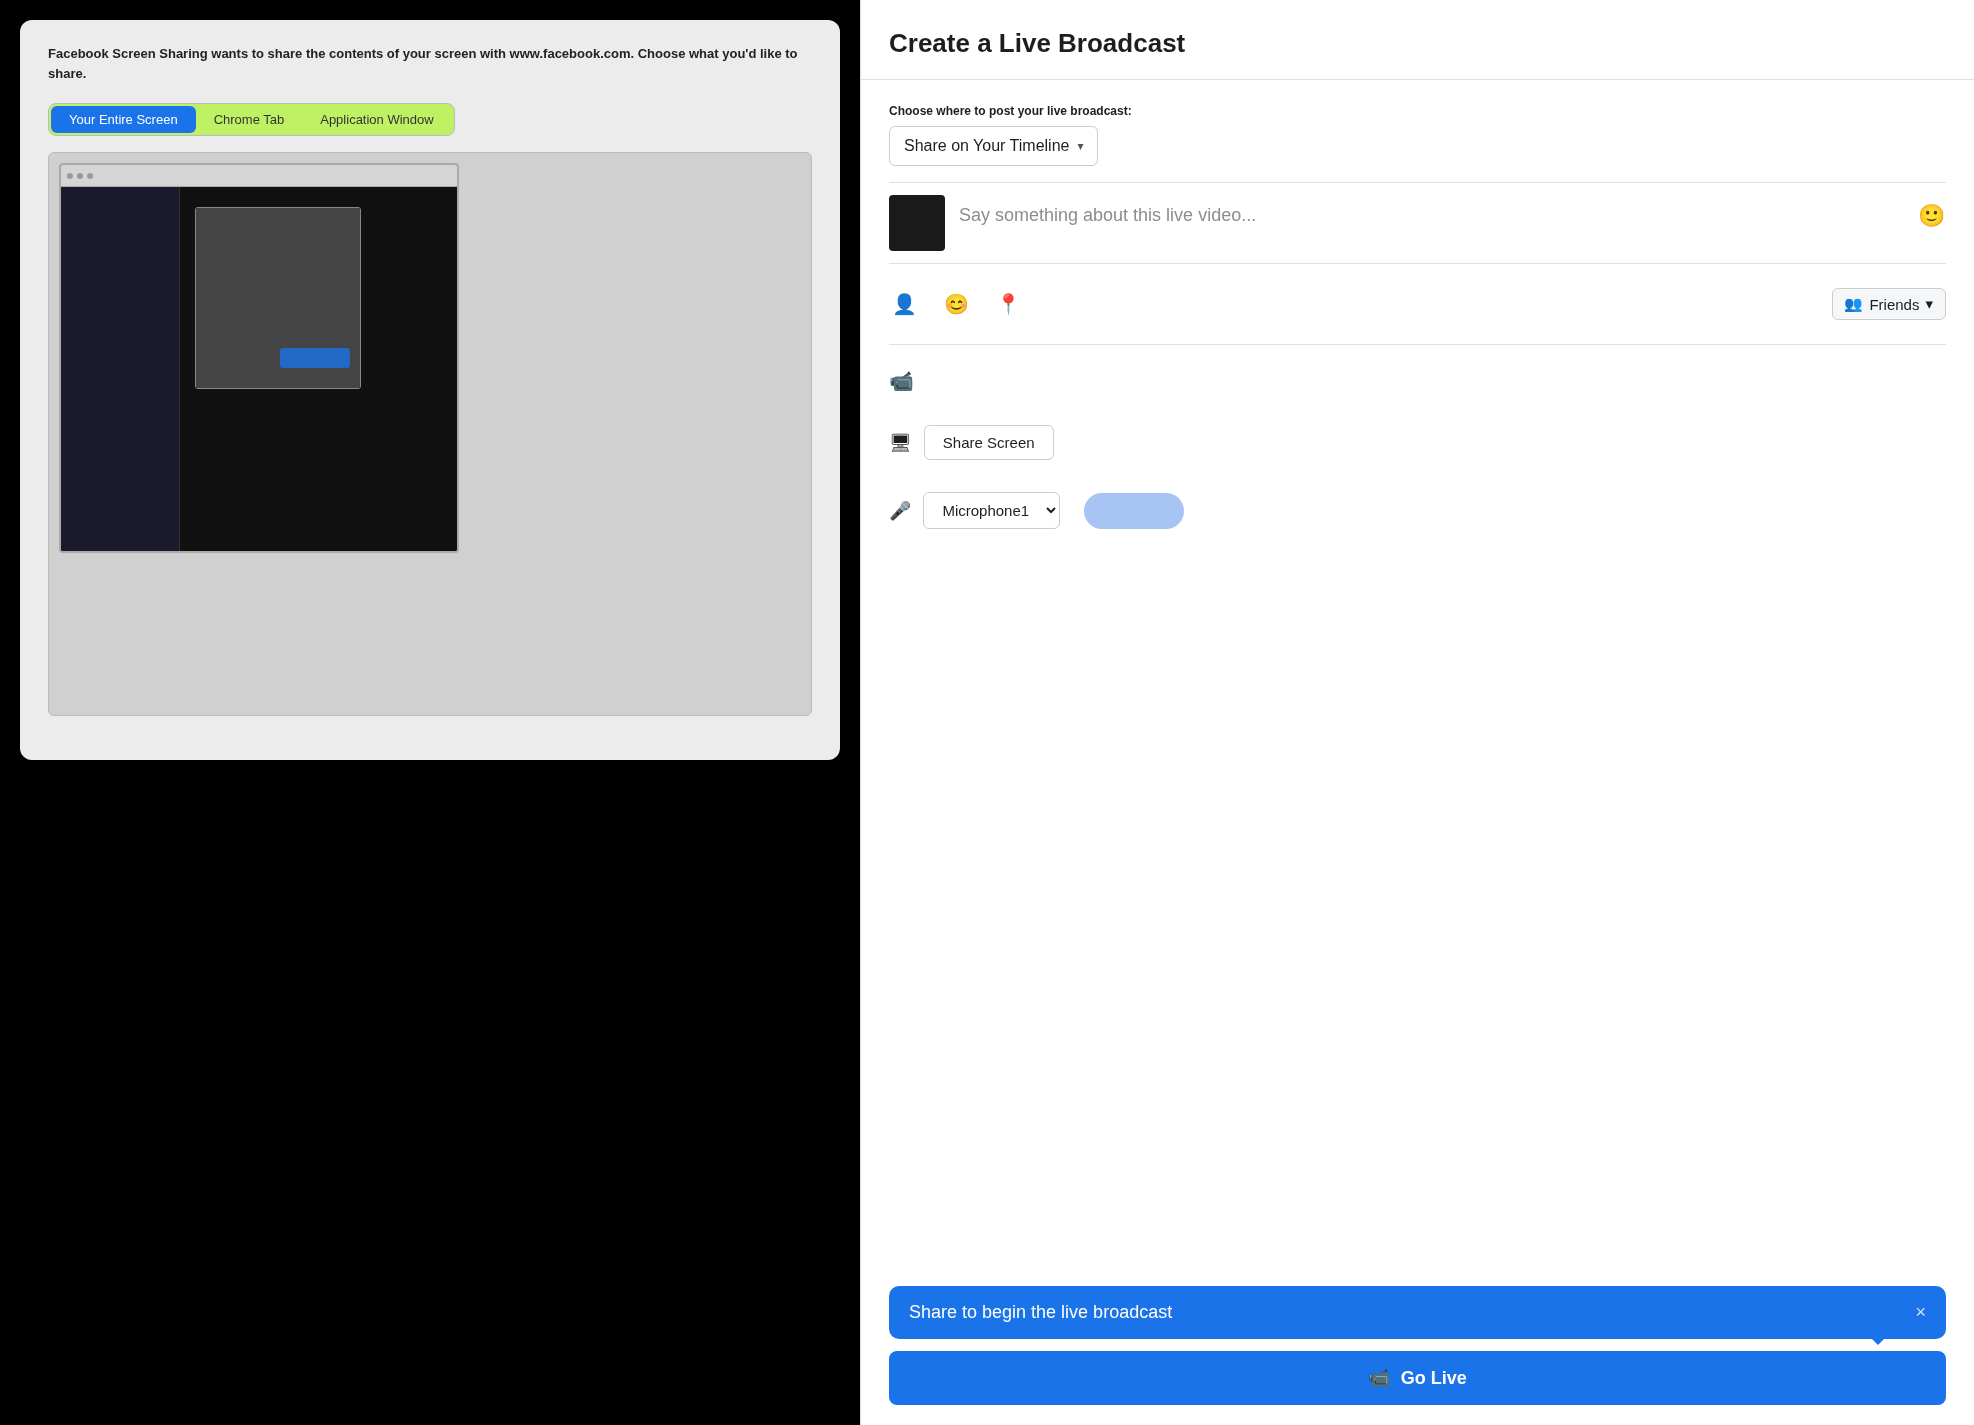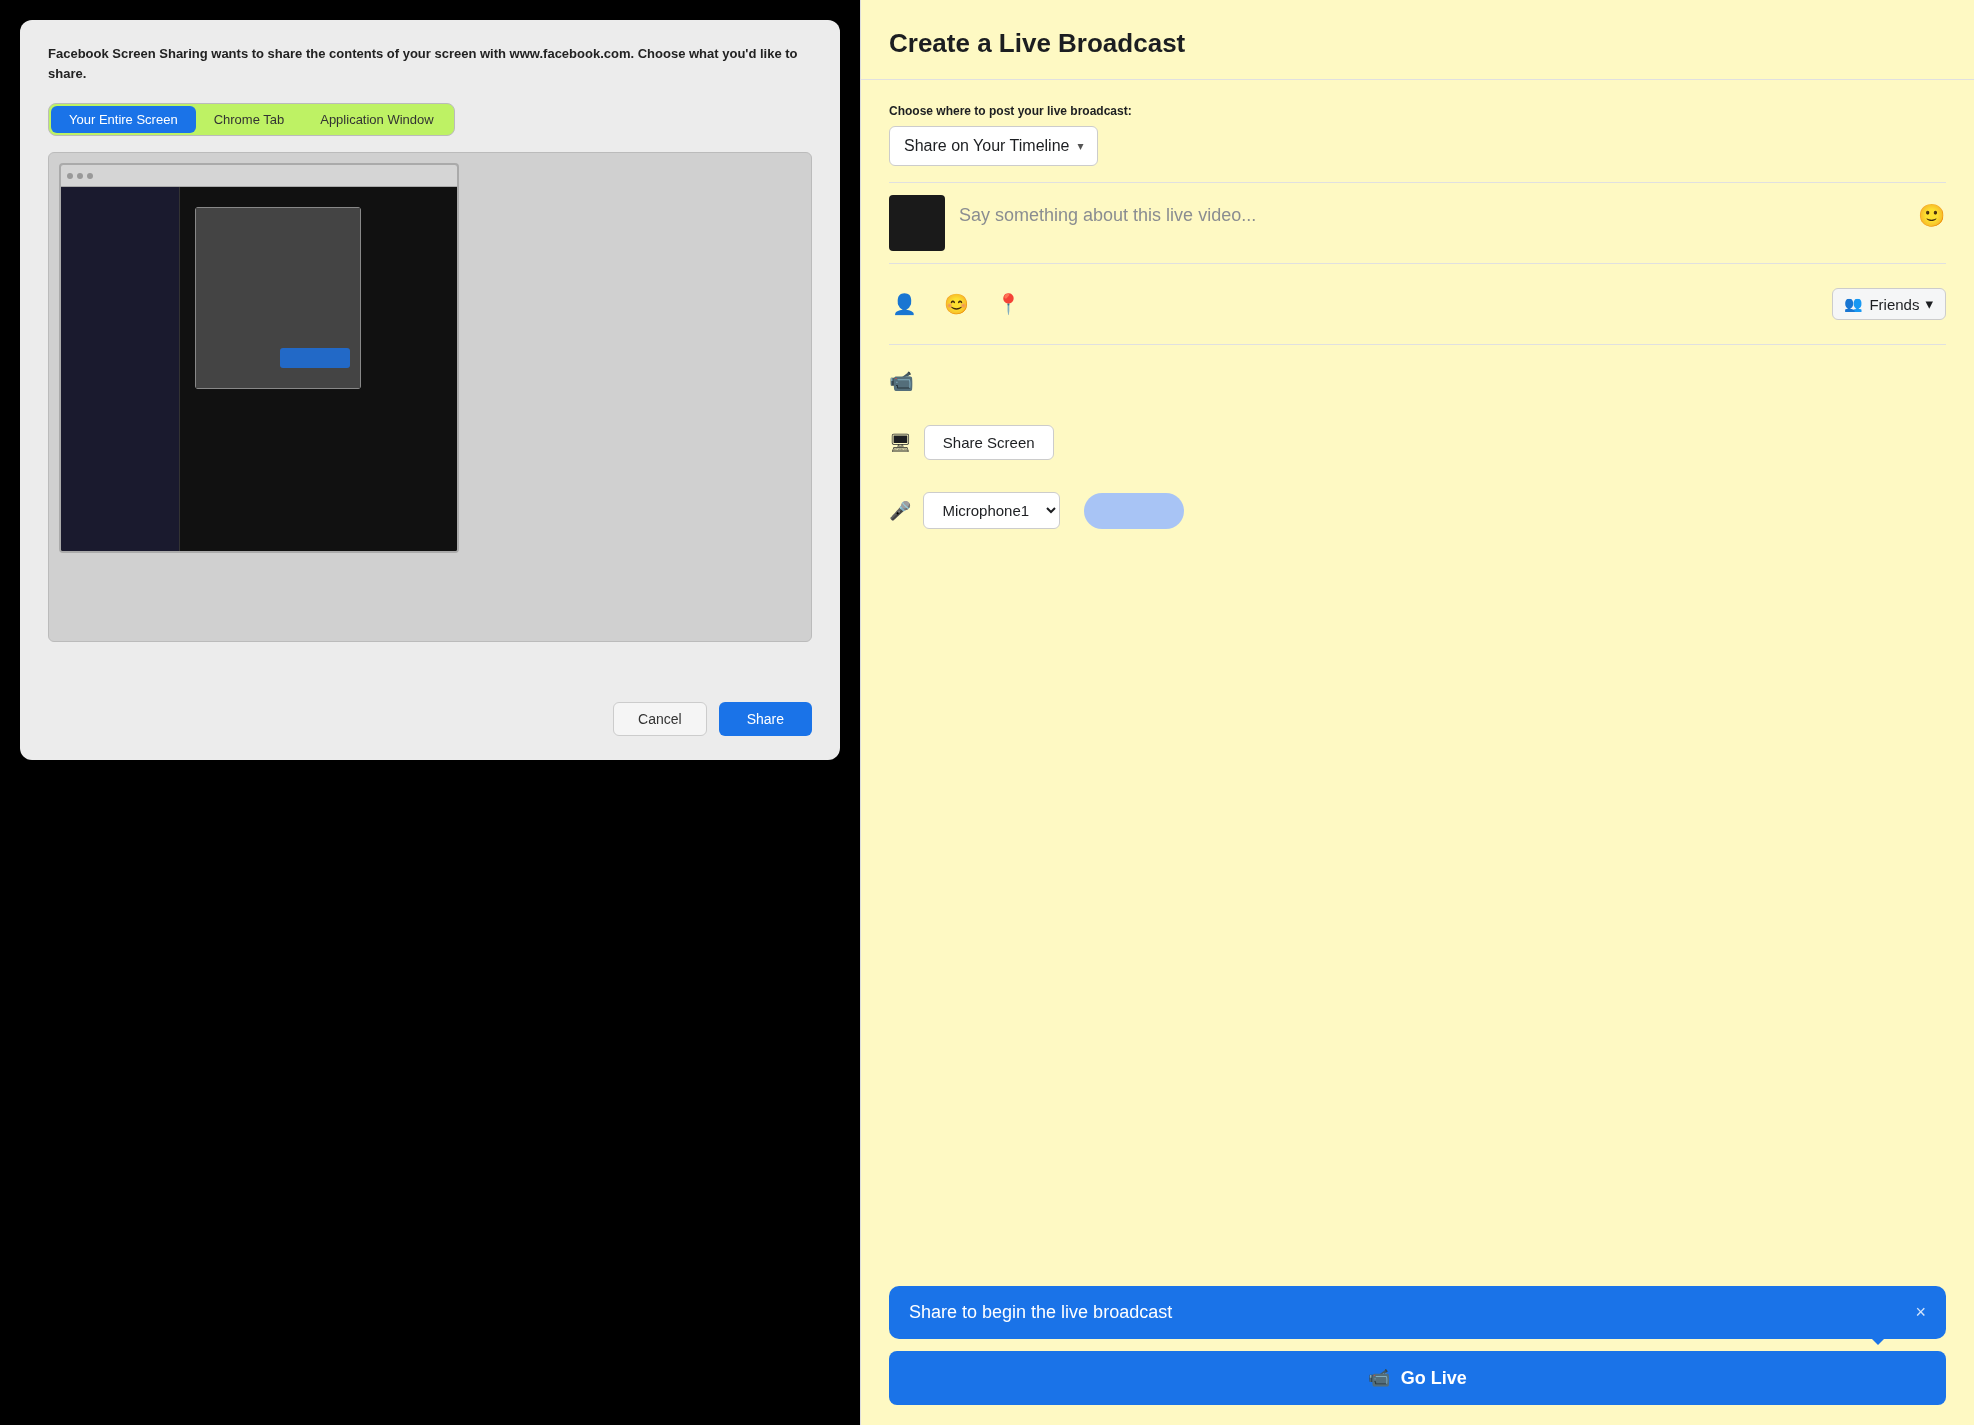--- a/index.html
+++ b/index.html
@@ -218,21 +218,21 @@
       border-radius: 6px;
       font-size: 14px;
       cursor: pointer;
       color: #fff;
       font-weight: 500;
     }
 
     
     .fb-panel {
       flex: 1;
-      background: #fef9c3;
+      background: #ffffff;
       display: flex;
       flex-direction: column;
       position: relative;
       border-left: 1px solid #ddd;
     }
 
     .fb-header {
       padding: 28px 28px 20px;
       border-bottom: 1px solid #e0e0e0;
     }
@@ -502,24 +502,20 @@
                   <div class="thumb-highlight"></div>
                 </div>
               </div>
             </div>
           </div>
         </div>
       </div>
     </div>
   </div>
 
-  <div class="dialog-footer">
-    <button class="btn-cancel">Cancel</button>
-    <button class="btn-share">Share</button>
-  </div>
 </div>
 
 <div class="fb-panel">
   <div class="fb-header">
     <h1 class="fb-title">Create a Live Broadcast</h1>
   </div>
 
   <div class="fb-body">
     <div>
       <p class="fb-choose-label">Choose where to post your live broadcast:</p>

